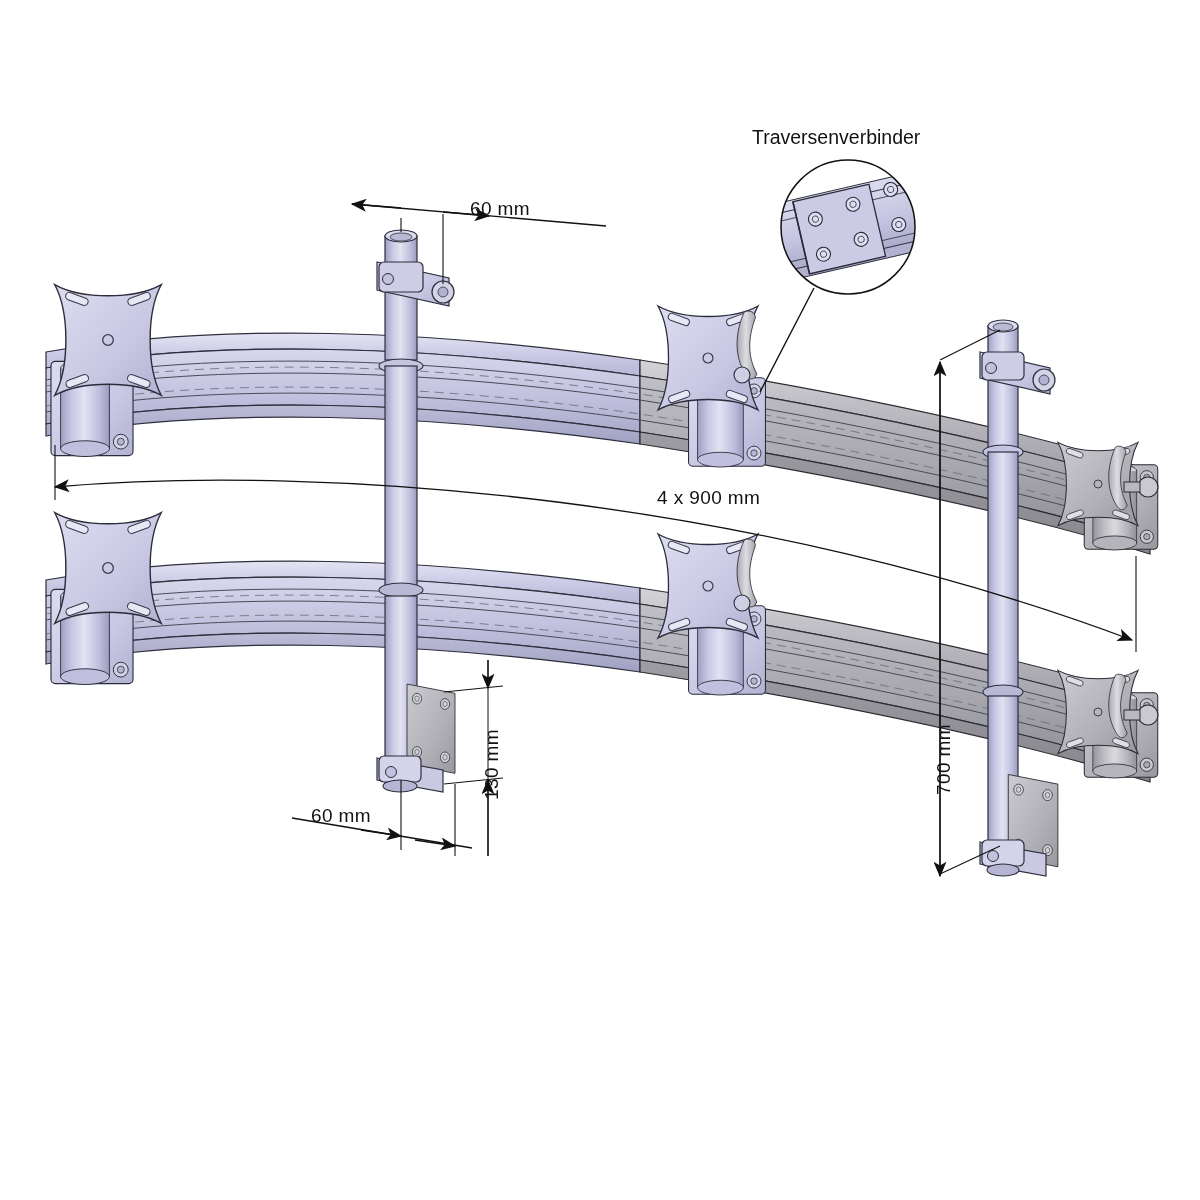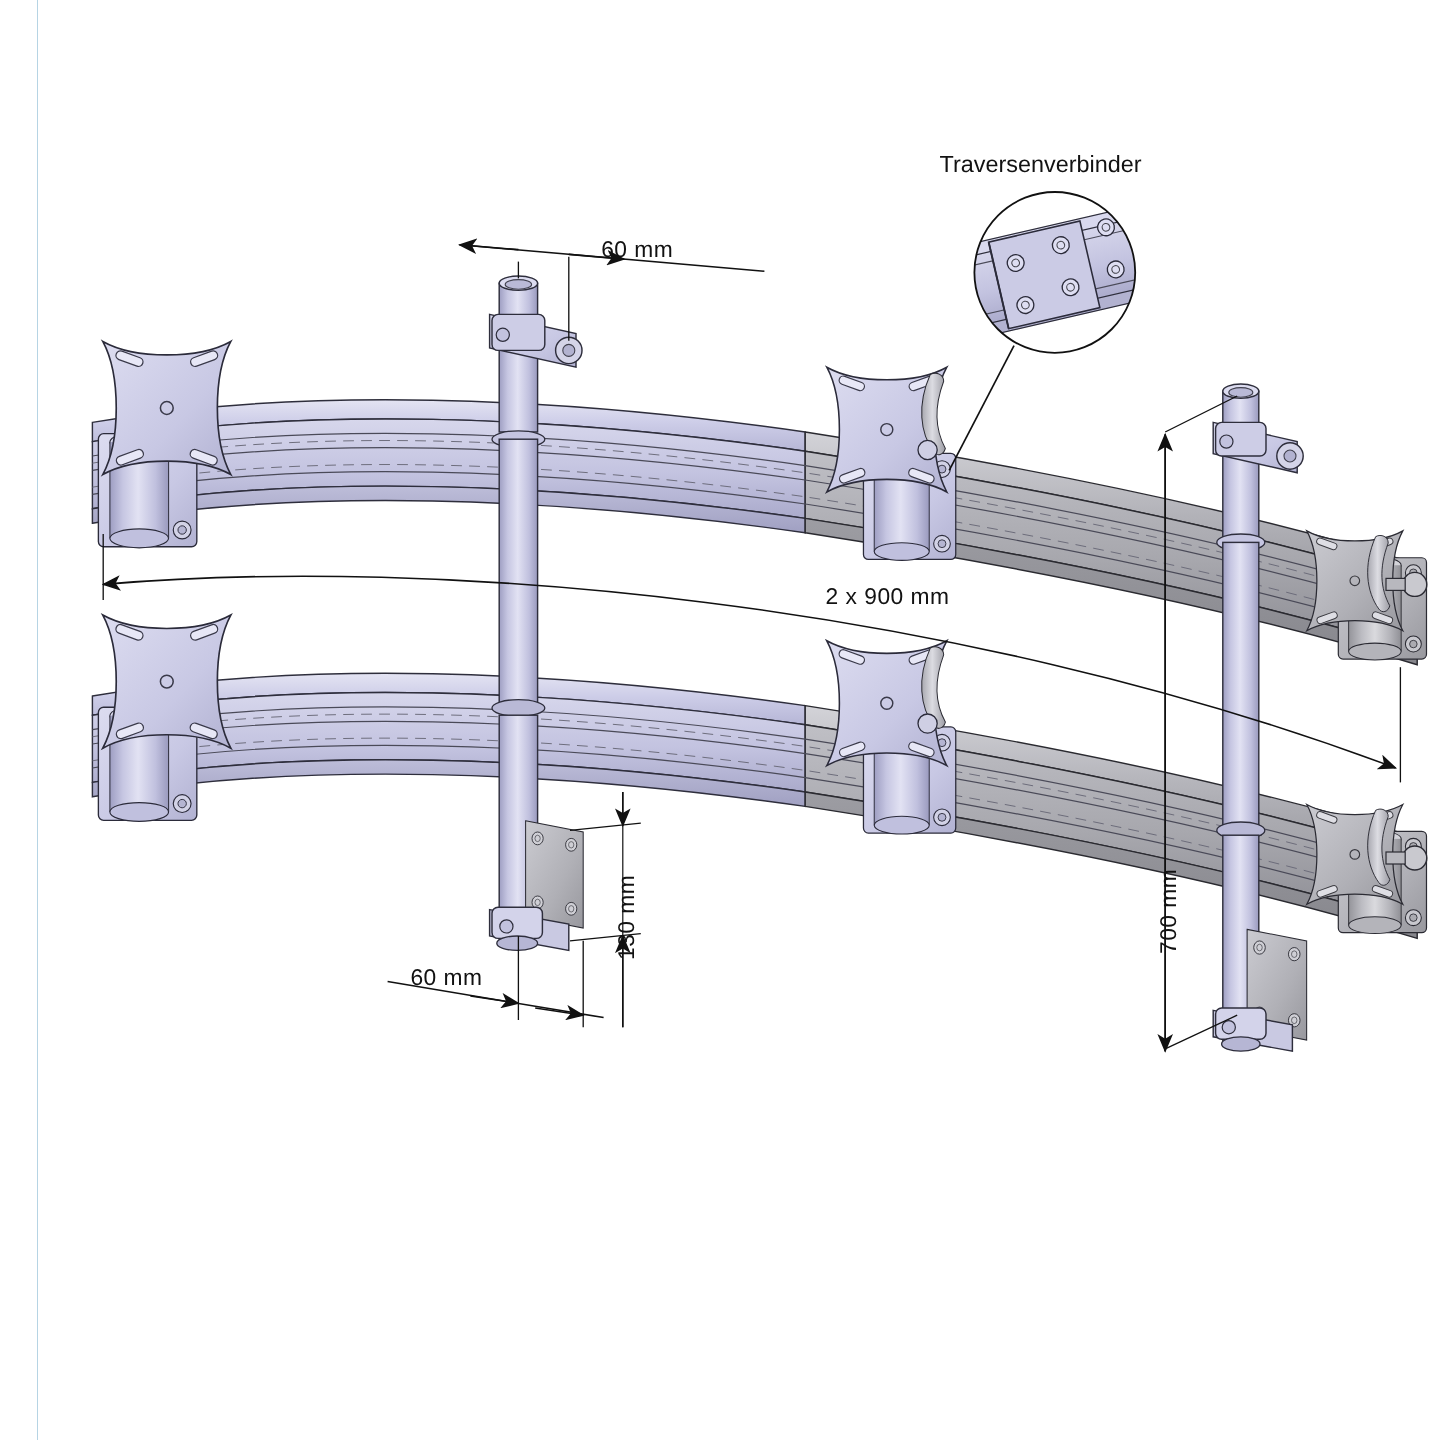--- a/index.html
+++ b/index.html
@@ -1,18 +1,18 @@
 <!DOCTYPE html>
 <html><head>
 <meta charset="utf-8">
 <style>
   html,body{margin:0;padding:0;background:#ffffff;}
   body{width:1200px;height:1200px;overflow:hidden;
        font-family:"Liberation Sans","DejaVu Sans",sans-serif;}
-  #stage{position:relative;width:1136px;height:1200px;background:#0369a1;margin-left:31px;}
+  #stage{position:relative;width:1136px;height:1200px;background:#ef4444;}
   #cad{position:absolute;left:0;top:0;width:1200px;height:1200px;}
   .dimlabel{position:absolute;font-size:19px;color:#121212;
             font-family:"Liberation Sans","DejaVu Sans",sans-serif;
             white-space:nowrap;letter-spacing:.4px;}
   .callout{position:absolute;font-size:19.5px;color:#121212;
            font-family:"Liberation Sans","DejaVu Sans",sans-serif;white-space:nowrap;}
   .rot90{transform-origin:0 0;transform:rotate(-90deg);}
 </style>
 </head>
 <body>
@@ -362,21 +362,21 @@
       <path d="M940,876 L940,362" stroke="#111" stroke-width="1.3" fill="none" marker-end="url(#arwEnd)"></path>
       <path d="M940,362 L940,876" stroke="#111" stroke-width="1.3" fill="none" marker-end="url(#arwEnd)"></path>
     </g>
 
   </svg>
 
   <div class="callout" style="left:752px;top:126px;">Traversenverbinder</div>
 
   <div class="dimlabel" style="left:470px;top:198px;">60 mm</div>
 
-  <div class="dimlabel" style="left:657px;top:487px;">2 x 900 mm</div>
+  <div class="dimlabel" style="left:657px;top:487px;">4 x 900 mm</div>
 
   <div class="dimlabel rot90" style="left:481px;top:800px;">130 mm</div>
 
   <div class="dimlabel" style="left:311px;top:805px;">60 mm</div>
 
   <div class="dimlabel rot90" style="left:933px;top:795px;">700 mm</div>
 
 </div>
 
 </body></html>

